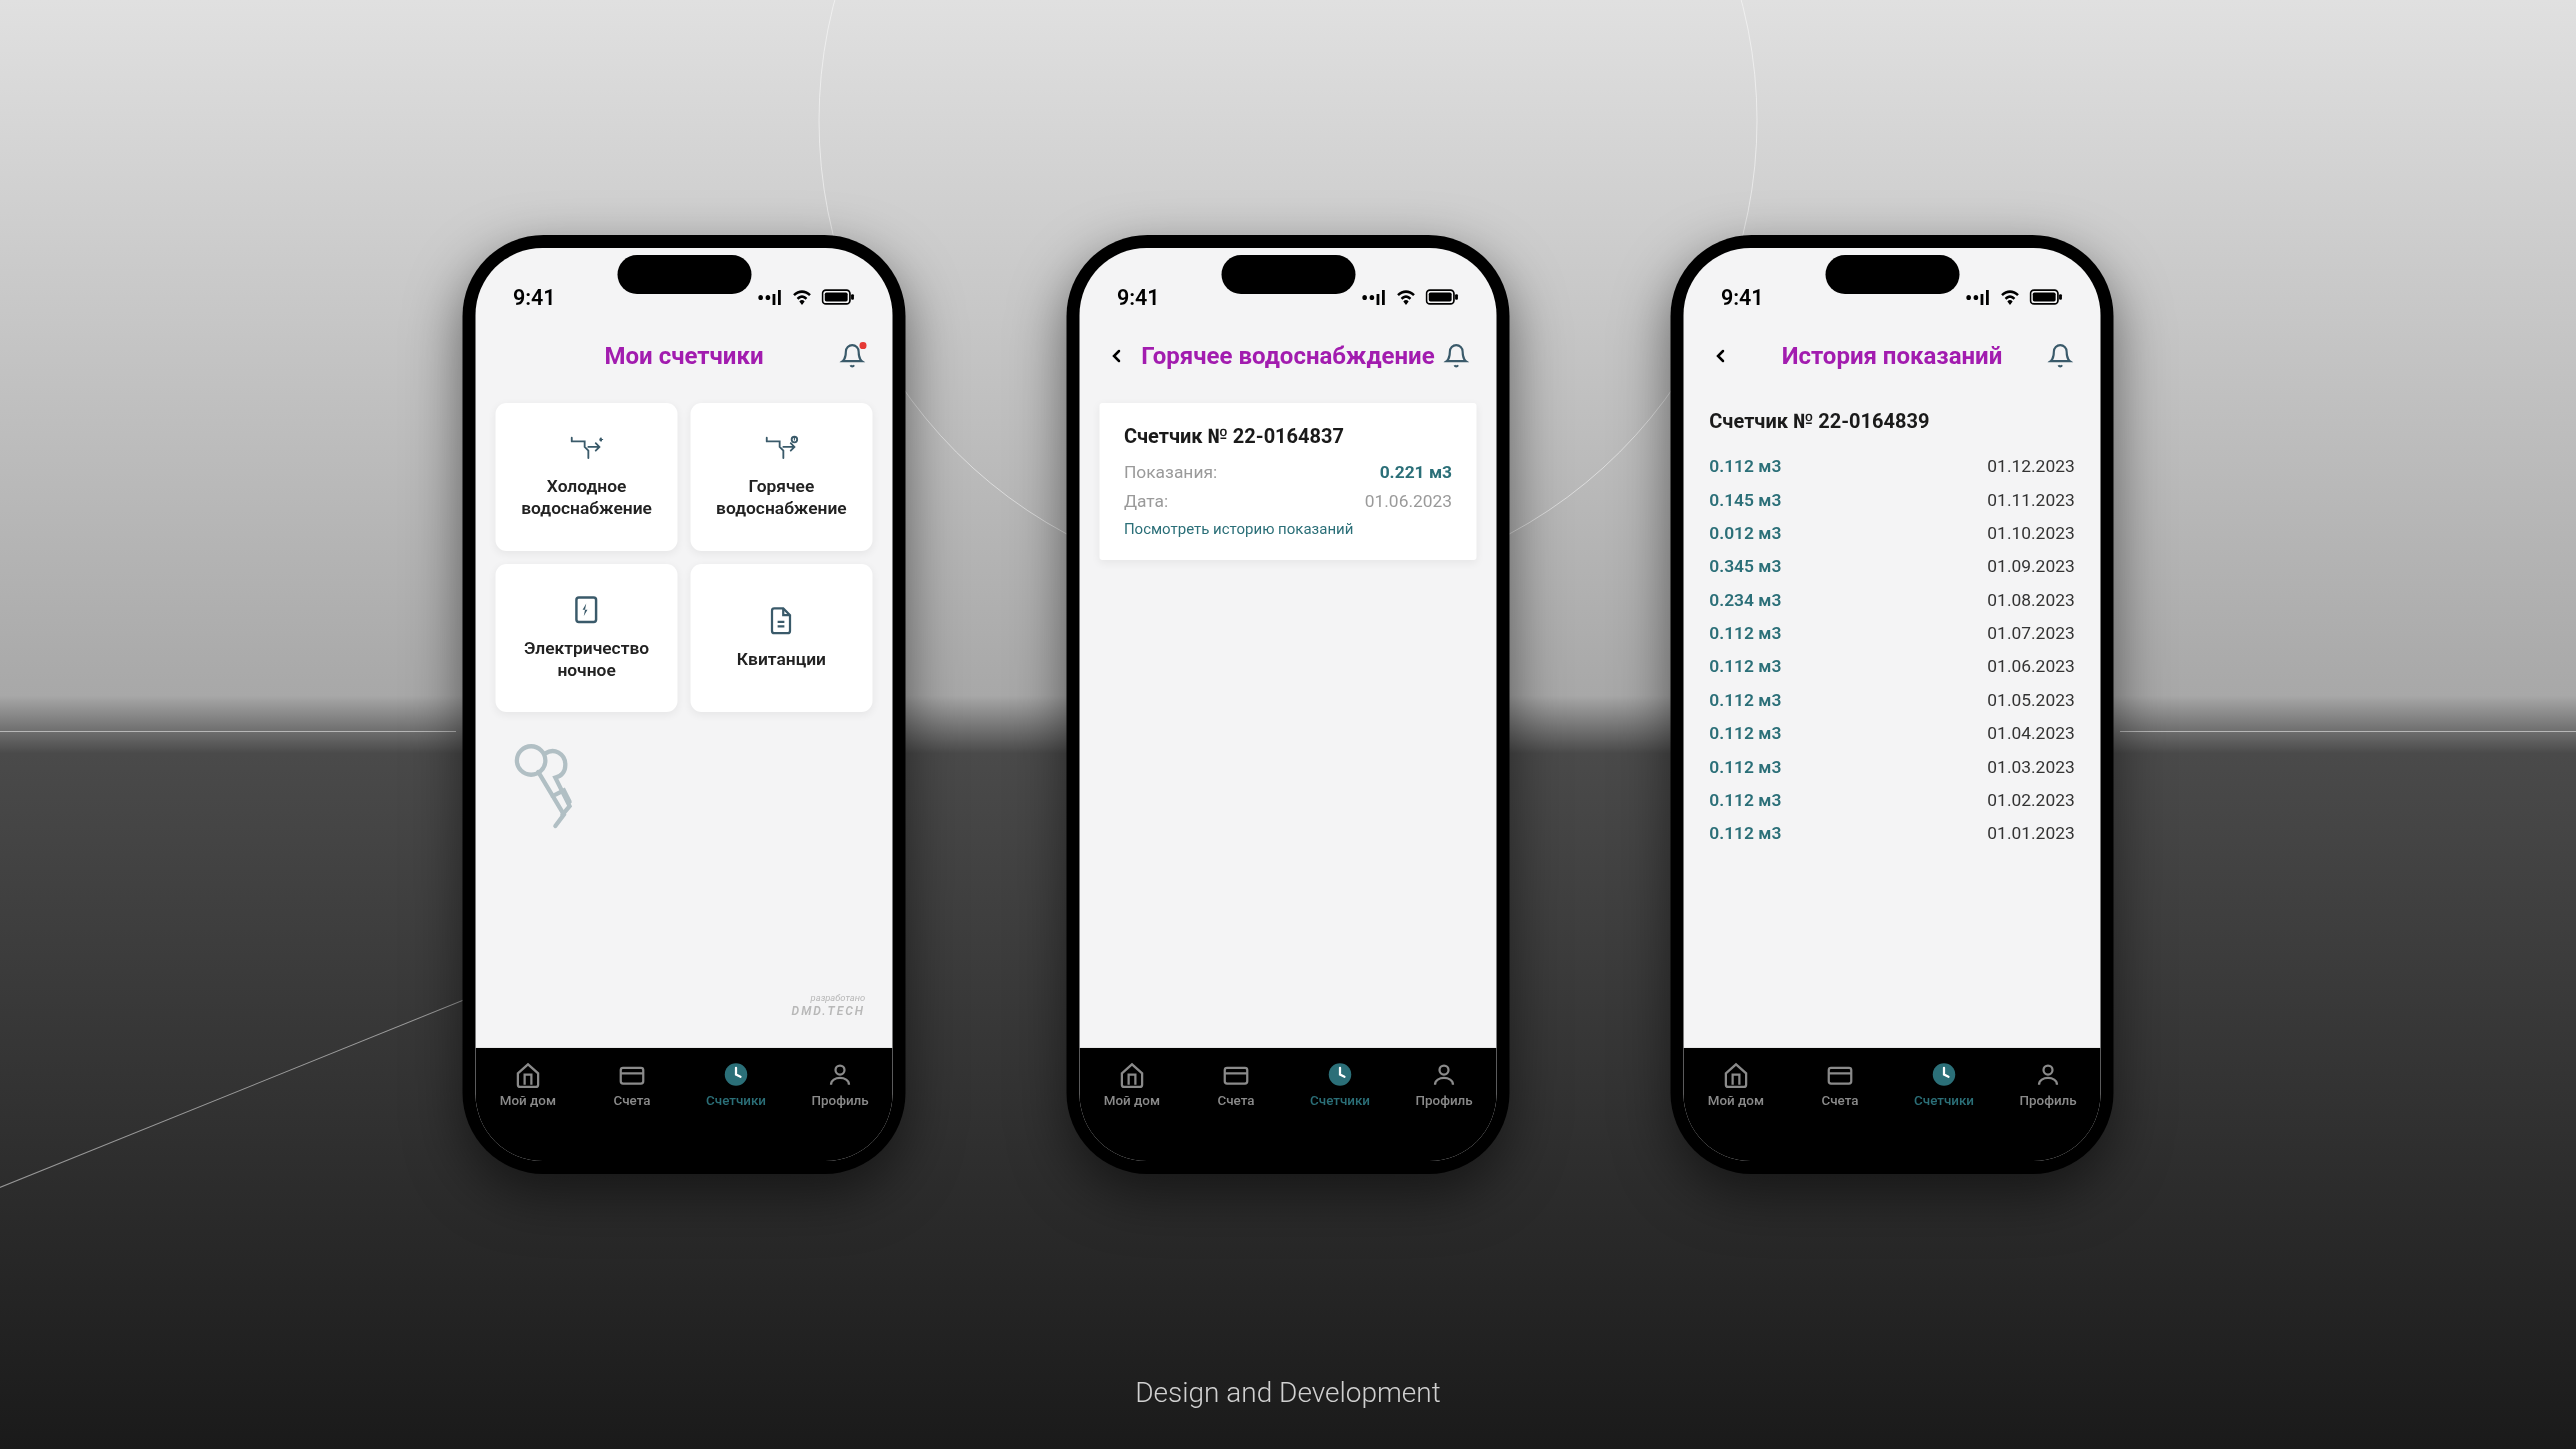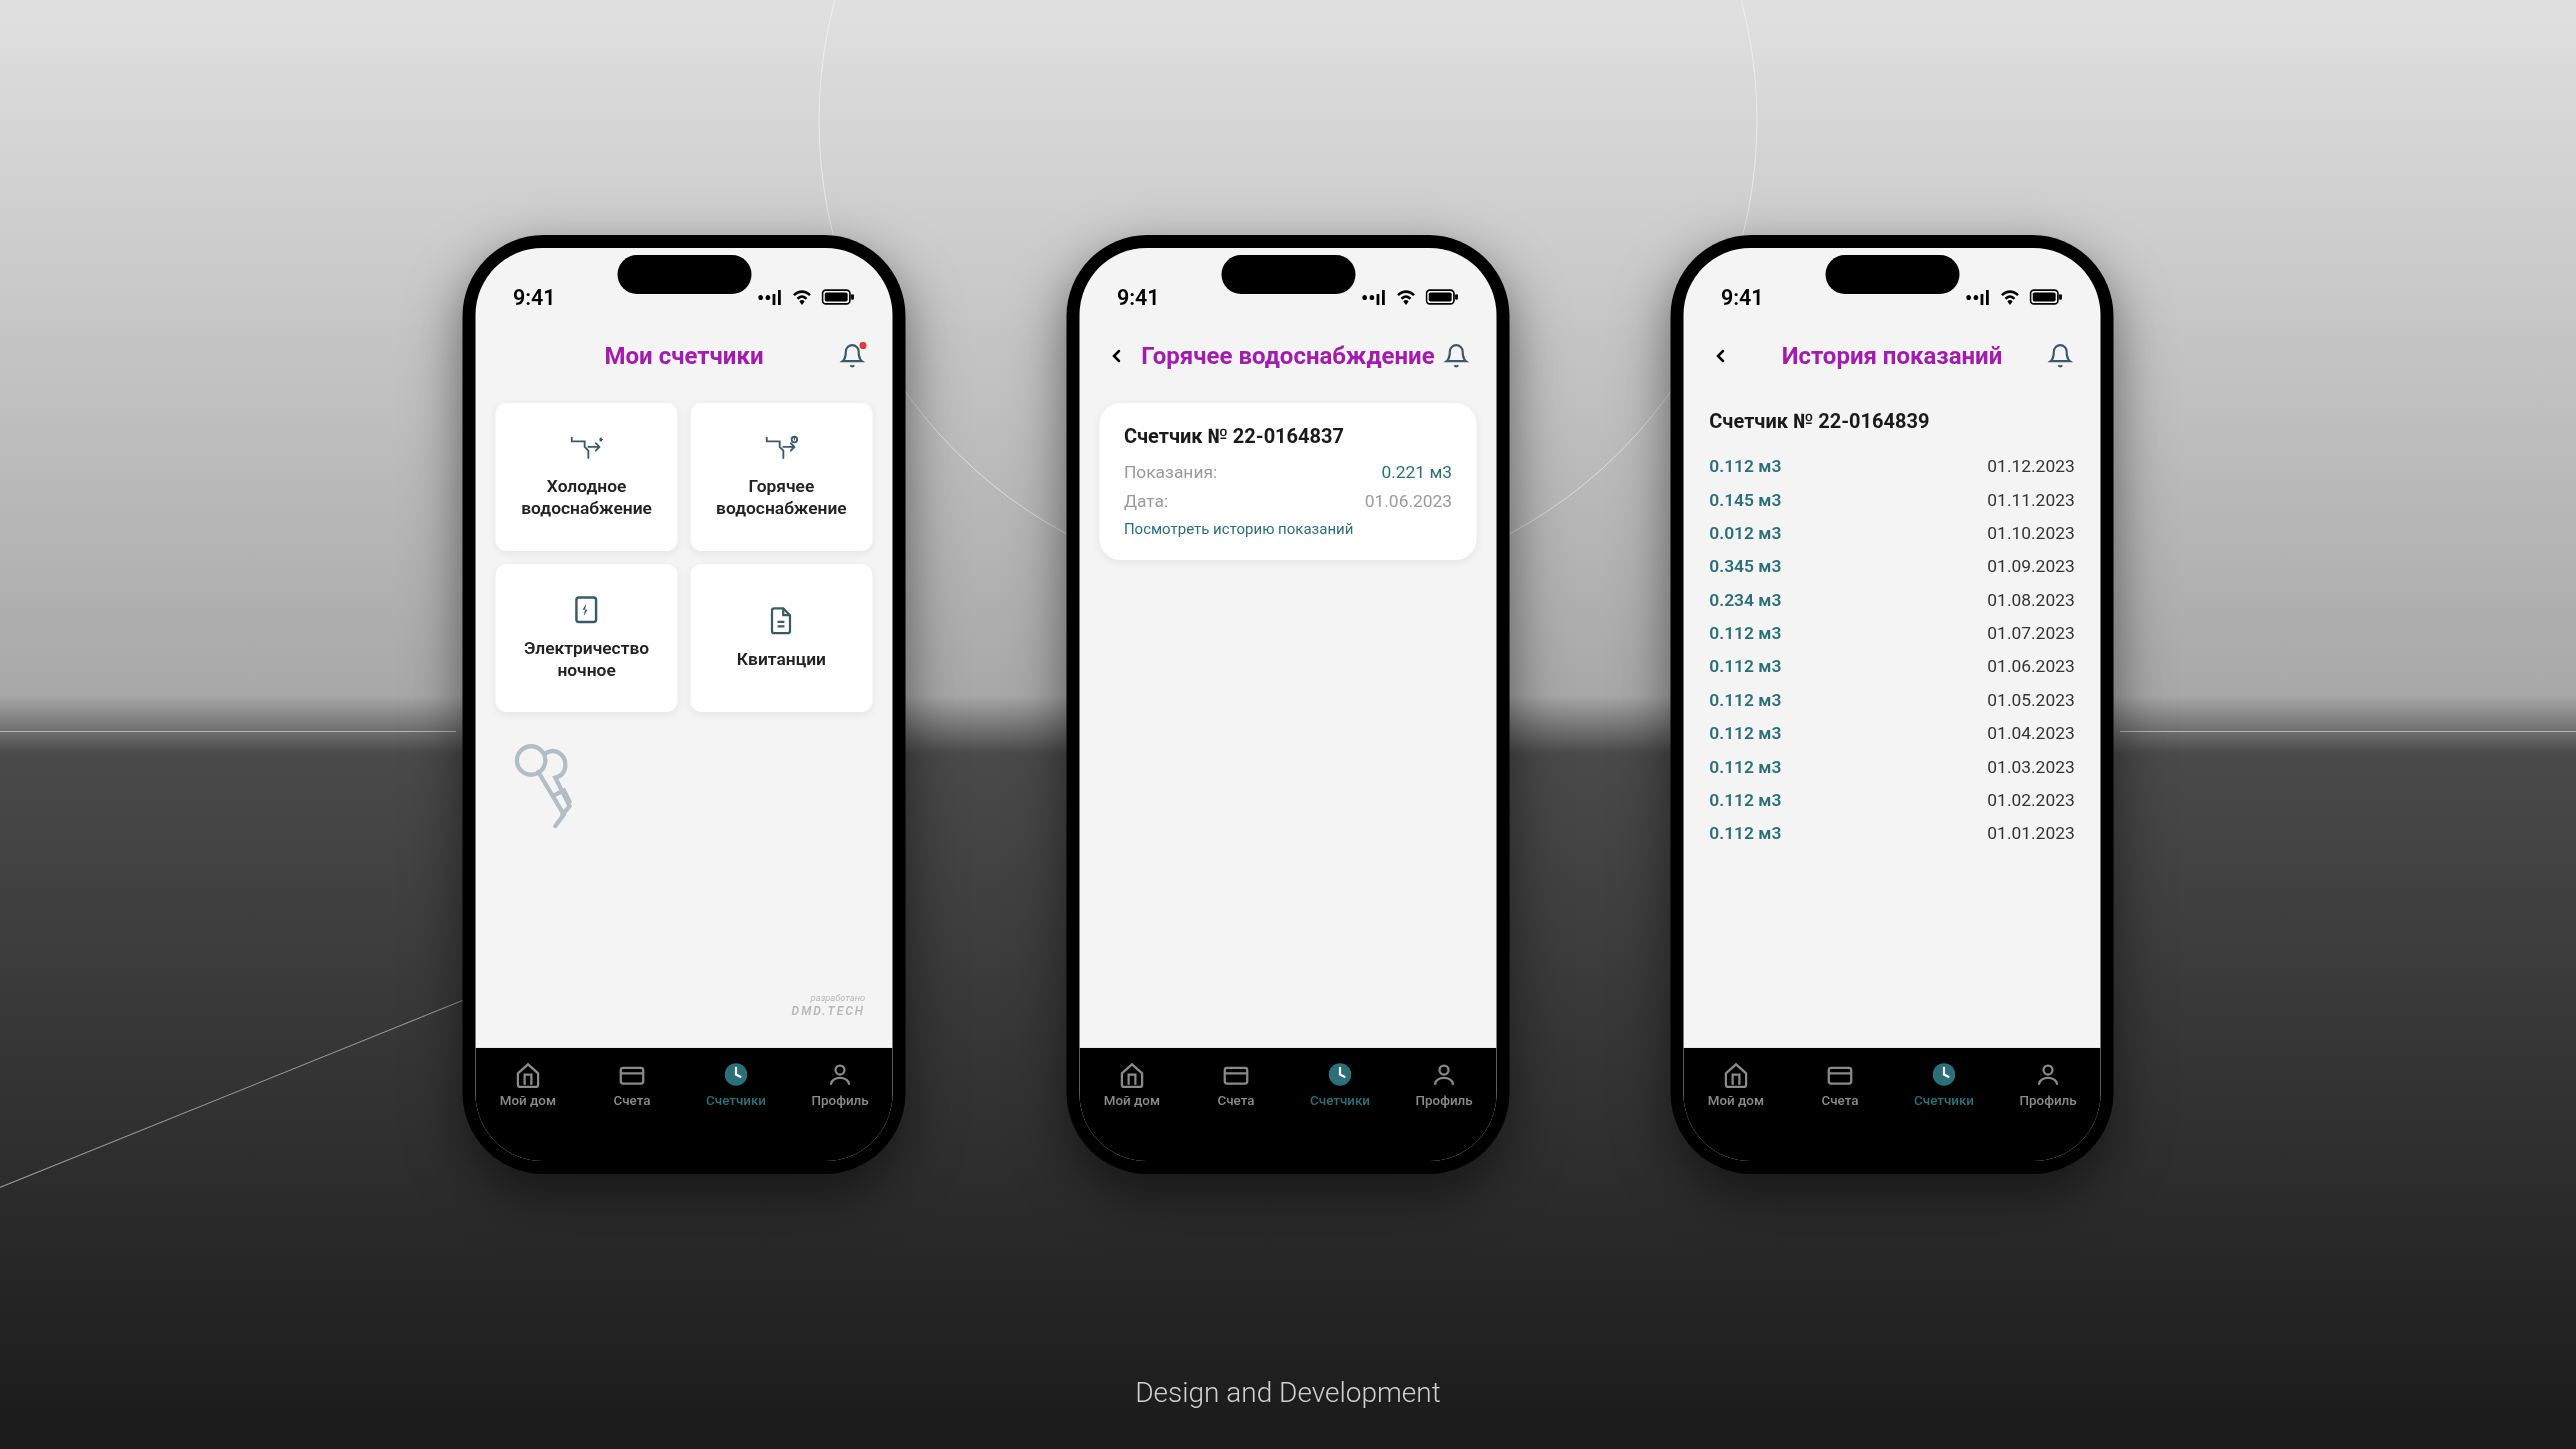--- a/index.html
+++ b/index.html
@@ -143,33 +143,33 @@
   text-align: right;
   color: #b8b8b8;
   font-size: 10.7px;
   line-height: 1.3;
   font-style: italic;
 }
 .brand-foot .b1 { font-size: 9.4px; }
 .brand-foot .b2 { font-size: 12px; letter-spacing: 2px; font-weight: 600; }
 .card {
   background: #fff;
-  border-radius: 21px;
+  border-radius: 3px;
   padding: 21.5px 24px;
   box-shadow: 0 2.7px 8px rgba(0,0,0,0.06);
 }
 .card-title { font-size: 20px; font-weight: 700; color: #1a1a1a; margin-bottom: 13.4px; }
 .row {
   display: flex;
   justify-content: space-between;
   font-size: 17.4px;
   margin-bottom: 9.4px;
 }
 .row .lbl { color: #9a9a9a; }
-.row .val-accent { color: #2b6f78; font-weight: 400; }
+.row .val-accent { color: #2b6f78; font-weight: 700; }
 .row .val-muted { color: #9a9a9a; }
 .history-link {
   font-size: 15px;
   color: #2b6f78;
   cursor: pointer;
   margin-top: 6.7px;
 }
 .history-title {
   font-size: 20px; font-weight: 700; color: #1a1a1a;
   margin: 6.7px 5.4px 16px;

